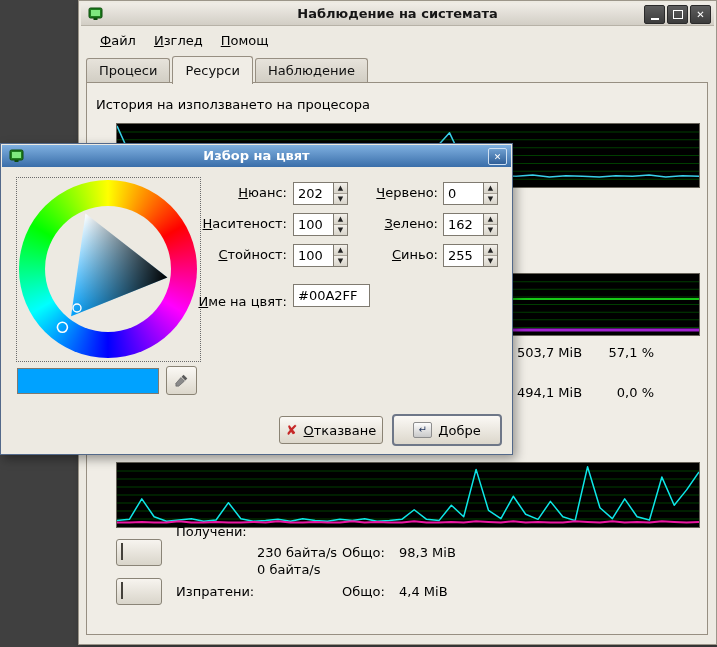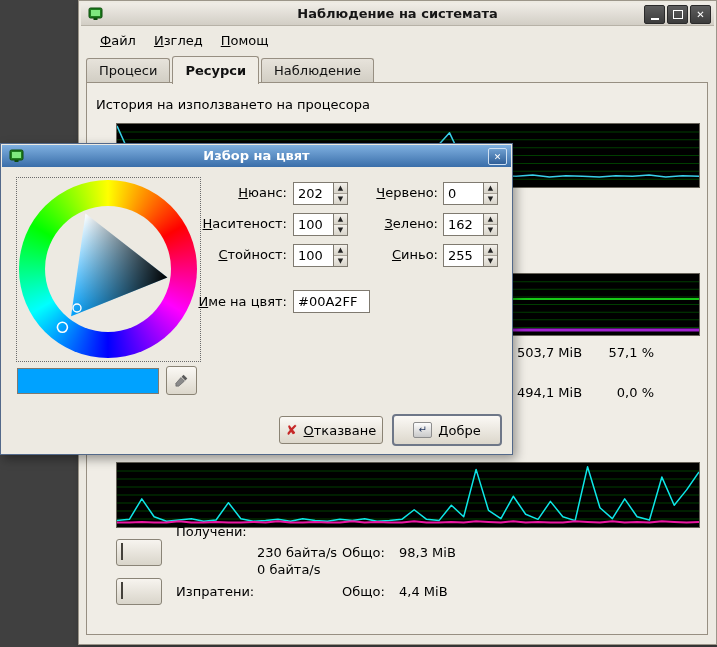--- a/index.html
+++ b/index.html
@@ -21,21 +21,21 @@
   .g-min{width:8px;height:2px;background:#fff;margin-top:8px;}
   .g-max{width:8px;height:7px;border:1px solid #fff;}
   .g-close{font-size:10px;line-height:10px;}
 
   
   .menubar{position:absolute;left:6px;top:27px;height:22px;display:flex;align-items:flex-end;padding-left:6px;}
   .menu-item{padding:2px 9px;}
   .tabstrip{position:absolute;left:7px;top:55px;height:27px;display:flex;align-items:center;z-index:2;}
   .tab{padding:4px 12px 4px;background:linear-gradient(#e7e3db,#d2cec4);border:1px solid #978f82;
        border-bottom:none;border-radius:3px 3px 0 0;margin-right:2px;color:#111;}
-  .tab.active{background:#f0ede6;padding:6px 12px 6px;margin-bottom:-1px;z-index:3;font-weight:bold;}
+  .tab.active{background:#f0ede6;padding:6px 12px 6px;margin-bottom:-1px;z-index:3;}
   .panel{position:absolute;left:7px;top:81px;width:620px;height:551px;border:1px solid #978f82;background:#f0ede6;}
 
   
   .section-title{position:absolute;font-weight:normal;}
   .chart{position:absolute;background:#000;border:1px solid #67635a;display:block;}
   .txt{position:absolute;white-space:nowrap;}
   .mem-pct{position:absolute;width:70px;text-align:right;white-space:nowrap;}
   .swatch-btn{position:absolute;width:46px;height:27px;box-sizing:border-box;
               background:linear-gradient(#f7f4ef,#d9d5ca);border:1px solid #8a8477;border-radius:3px;padding:4px;}
   .swatch-fill{width:100%;height:100%;border:1px solid #44413b;box-sizing:border-box;}
@@ -285,21 +285,21 @@
       <span class="spin-entry">
           <input value="255" style="">
         </span>
       <span class="spin-btns">
           <span class="spin-up">▲</span>
           <span class="spin-down">▼</span>
         </span>
     </div>
 
     <span class="flabel" style="left:196px;top:150px;"><u>И</u>ме на цвят:</span>
-    <div class="entry-box" style="left:292px;top:146px;width:77px;">
+    <div class="entry-box" style="left:292px;top:140px;width:77px;">
       <input value="#00A2FF" style="">
     </div>
 
     <div class="btn cancel-btn">
       <span class="x-icon">✘</span>
       <span><u>О</u>тказване</span>
     </div>
     <div class="btn ok-btn">
       <span class="key-icon">↵</span>
       <span><u>Д</u>обре</span>

